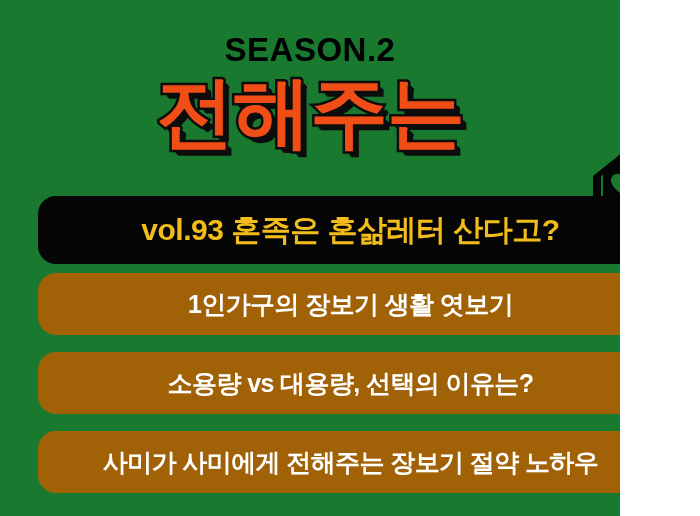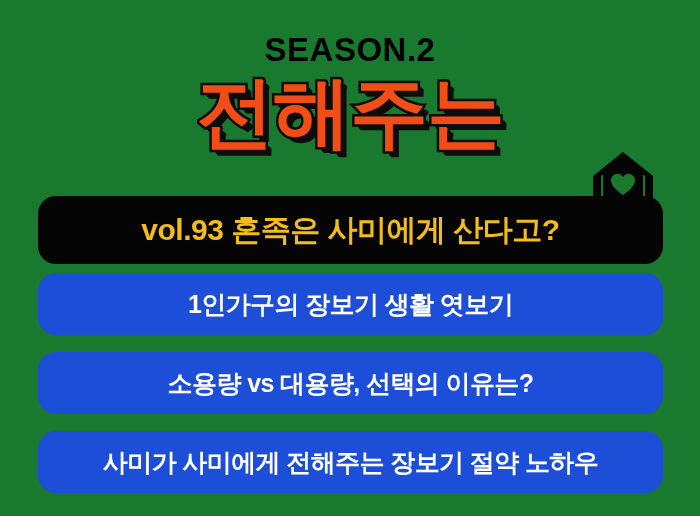--- a/index.html
+++ b/index.html
@@ -9,21 +9,21 @@
   }
   body {
     width: 700px;
     height: 516px;
     overflow: hidden;
     font-family: "Liberation Sans", "DejaVu Sans", sans-serif;
   }
 
   #poster {
     position: relative;
-    width: 700px;
+    width: 620px;
     height: 516px;
     background: #18792F;
     overflow: hidden;
   }
 
   
   .season-label {
     position: absolute;
     left: 0;
     right: 0;
@@ -95,21 +95,21 @@
     font-weight: bold;
     font-size: 30px;
     color: #F2BC1B;
     letter-spacing: -0.5px;
     line-height: 1;
     white-space: nowrap;
   }
 
   .bar-topic {
     height: 62px;
-    background: #1d4ed8;
+    background: #a16207;
   }
   .bar-topic .bar-text {
     font-family: "Liberation Sans", "DejaVu Sans", sans-serif;
     font-weight: bold;
     font-size: 25px;
     color: #FFFFFF;
     letter-spacing: -0.6px;
     line-height: 1;
     white-space: nowrap;
   }
@@ -144,21 +144,21 @@
                C 31,45 19,37.5 19,30.5
                C 19,26.6 22.1,23.8 25.6,23.8
                C 28.0,23.8 30.0,25.1 31,27.0
                C 32.0,25.1 34.0,23.8 36.4,23.8
                C 39.9,23.8 43,26.6 43,30.5
                C 43,37.5 31,45 31,45 Z" fill="#18792F"></path>
     </svg>
   </div>
 
   <div class="bar bar-headline">
-    <span class="bar-text">vol.93 혼족은 사미에게 산다고?</span>
+    <span class="bar-text">vol.93 혼족은 혼삶레터 산다고?</span>
   </div>
 
   <div class="bar bar-topic bar-topic-1">
     <span class="bar-text">1인가구의 장보기 생활 엿보기</span>
   </div>
 
   <div class="bar bar-topic bar-topic-2">
     <span class="bar-text">소용량 vs 대용량, 선택의 이유는?</span>
   </div>
 

